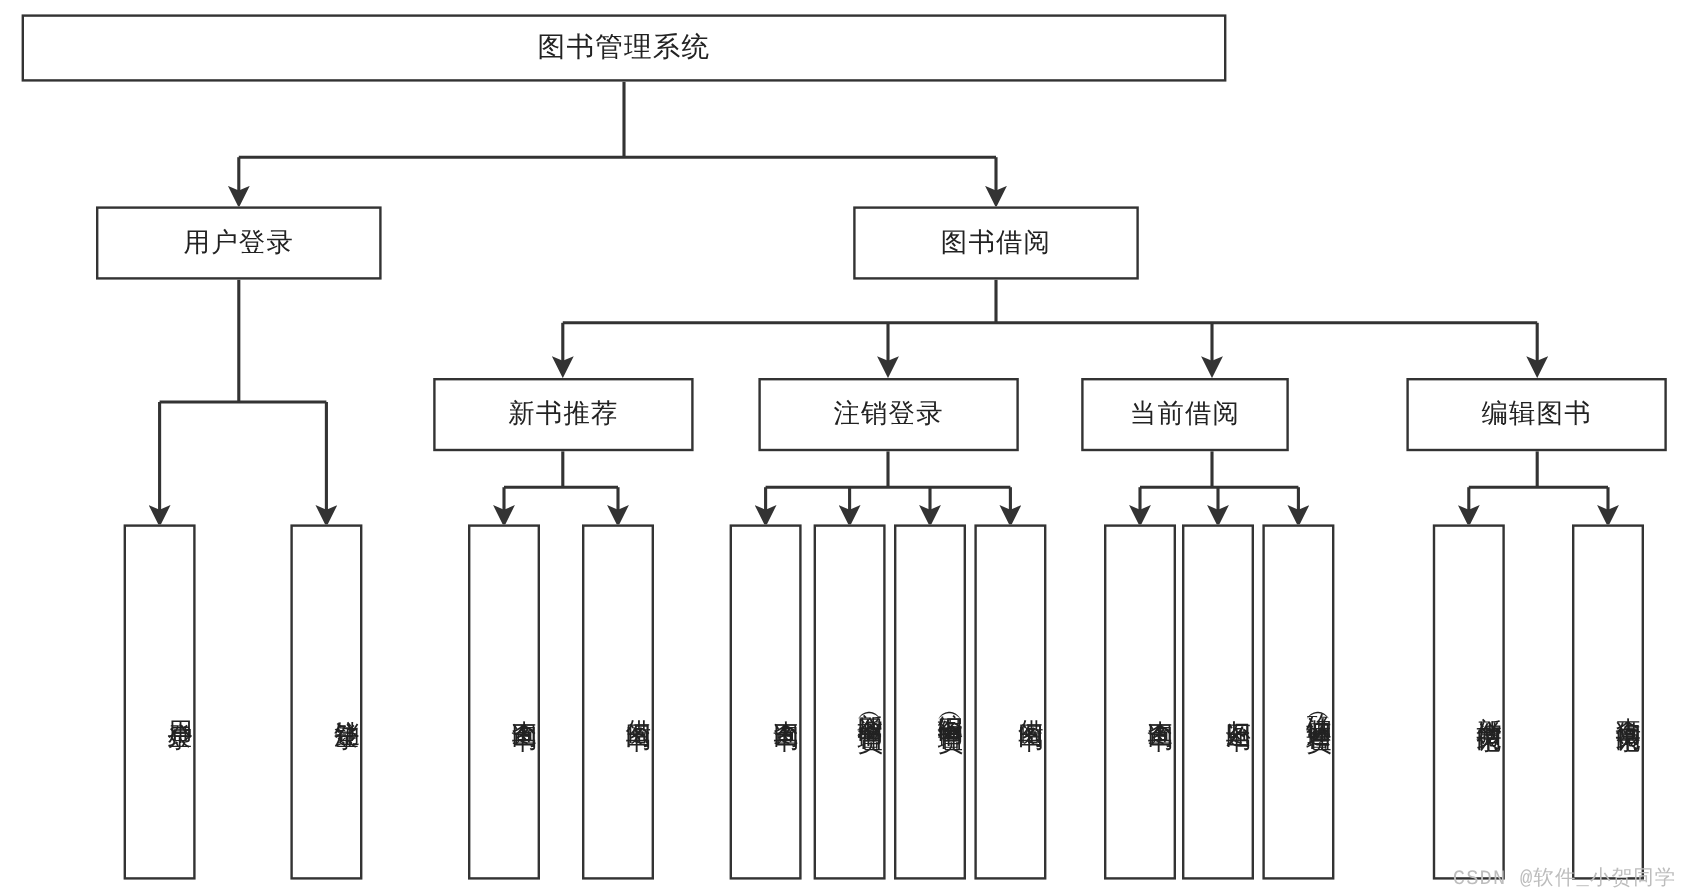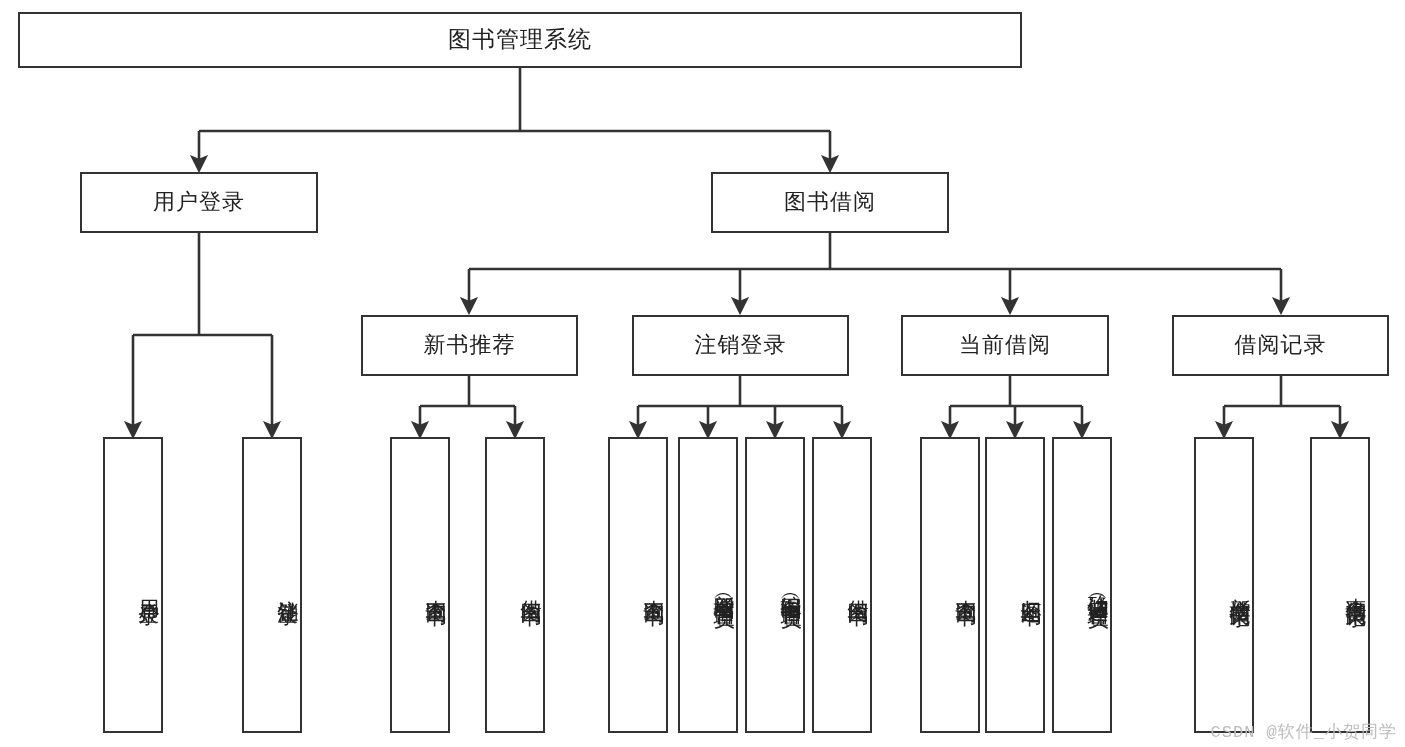--- a/index.html
+++ b/index.html
@@ -130,25 +130,25 @@
   <div class="node h" style="left:711px; top:172px; width:238px; height:61px;">
     <span>图书借阅</span>
   </div>
 
   <div class="node h" style="left:361px; top:315px; width:217px; height:61px;">
     <span>新书推荐</span>
   </div>
   <div class="node h" style="left:632px; top:315px; width:217px; height:61px;">
     <span>注销登录</span>
   </div>
-  <div class="node h" style="left:901px; top:315px; width:208px; height:61px;">
+  <div class="node h" style="left:901px; top:315px; width:173px; height:61px;">
     <span>当前借阅</span>
   </div>
   <div class="node h" style="left:1172px; top:315px; width:217px; height:61px;">
-    <span>借阅记录</span>
+    <span>编辑图书</span>
   </div>
 
   <div class="node v" style="left:103px; top:437px; width:60px; height:296px;">
     <span>用户登录</span>
   </div>
   <div class="node v" style="left:242px; top:437px; width:60px; height:296px;">
     <span>注销登录</span>
   </div>
 
   <div class="node v" style="left:390px; top:437px; width:60px; height:296px;">

